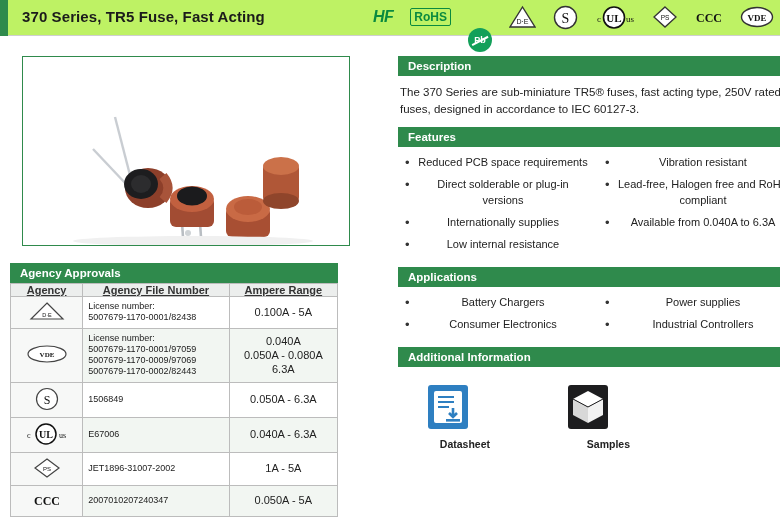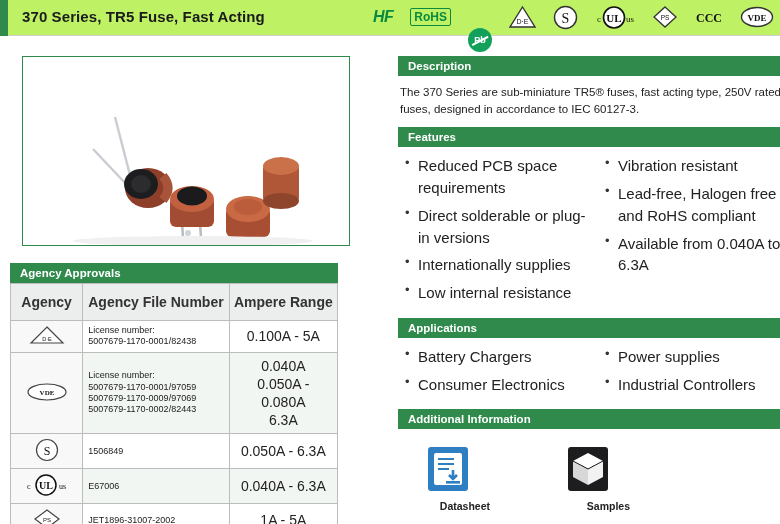--- a/index.html
+++ b/index.html
@@ -61,44 +61,44 @@
   }
 
   .agency-wrap {
     position:absolute; left:10px; top:263px; width:328px;
   }
   .agency-table {
     width:328px; border-collapse:collapse; font-size:9.5px;
     border:1px solid #bcbcbc; background:#fff;
   }
   .agency-table th {
-    background:#eceeed; font-size:14px; font-weight:bold; color:#333;
-    border:1px solid #bcbcbc; padding:10px 2px; text-align:center;
+    background:#eceeed; font-size:11px; font-weight:bold; color:#333;
+    border:1px solid #bcbcbc; padding:0 2px; text-align:center;text-decoration:underline;
   }
   .agency-table td {
     border:1px solid #bcbcbc; padding:4px 5px; vertical-align:middle;
     color:#222;
   }
   .agency-table td.logo-cell { width:72px; text-align:center; background:#f7f8f7; }
   .agency-table td.file-cell { width:146px; font-size:9px; line-height:1.25; }
-  .agency-table td.range-cell { width:108px; text-align:center; font-size:14px; line-height:1.3; }
+  .agency-table td.range-cell { width:108px; text-align:center; font-size:11px; line-height:1.3; }
   .row-alt td { background:#f2f6f2; }
 
   
   .right { position:absolute; left:374px; top:56px; width:394px;margin-left:24px; }
   .desc-text {
     font-size:11.5px; line-height:1.45; color:#222; padding:8px 2px 10px 2px;
   }
   .ul-cols {
     display:flex; gap:14px; padding:8px 2px 8px 4px;
   }
   .ul-cols ul { margin:0; padding:0 0 0 14px; list-style:none; }
   .ul-cols li {
-    font-size:15px; line-height:1.45; color:#222; position:relative;
-    margin-bottom:6px; padding-left:2px;
+    font-size:11px; line-height:1.45; color:#222; position:relative;
+    margin-bottom:6px; padding-left:2px;text-align:center;
   }
   .ul-cols li:before {
     content:"•"; position:absolute; left:-11px; top:-1px; color:#333; font-size:13px;
   }
   .col-a { width:186px; }
   .col-b { width:186px; }
 
   .addl-icons {
     display:flex; padding:14px 2px 0 8px; gap:56px;
   }

